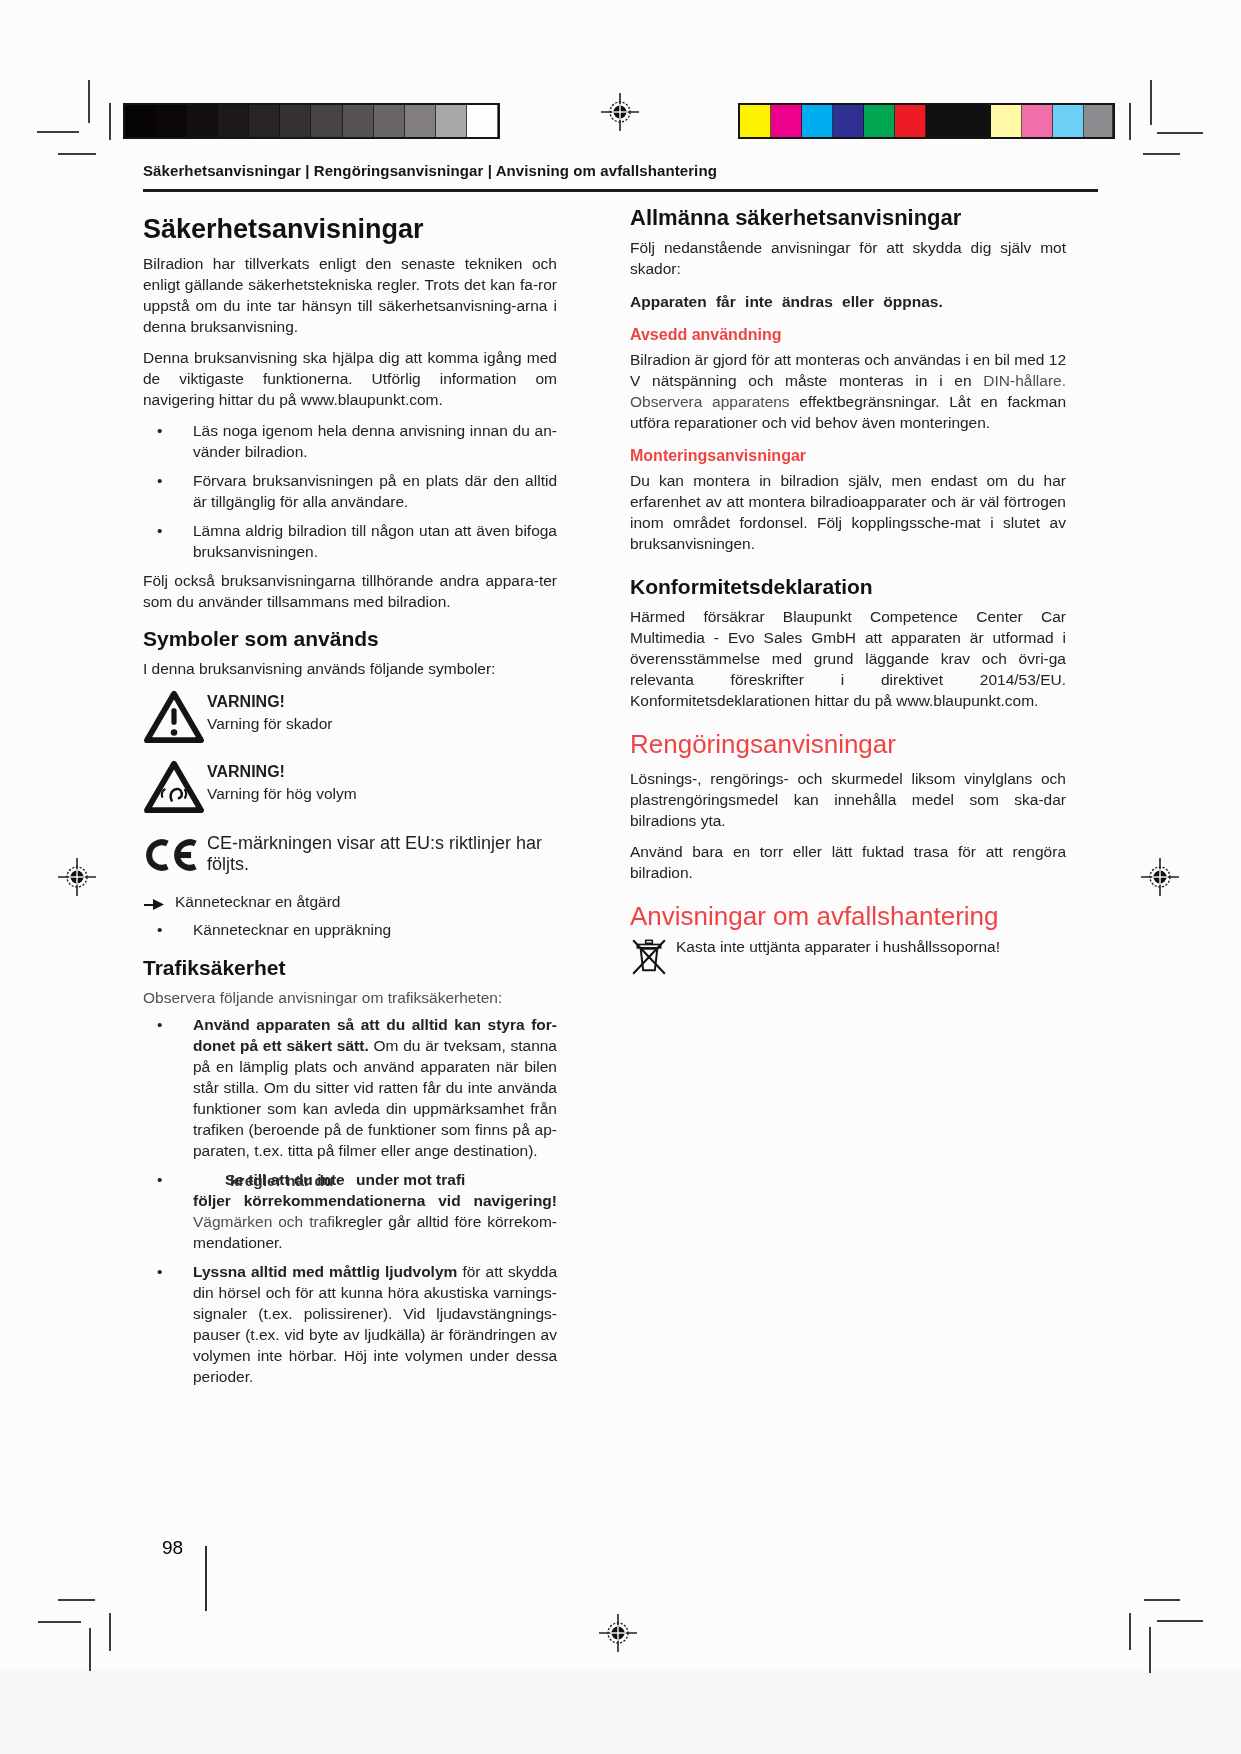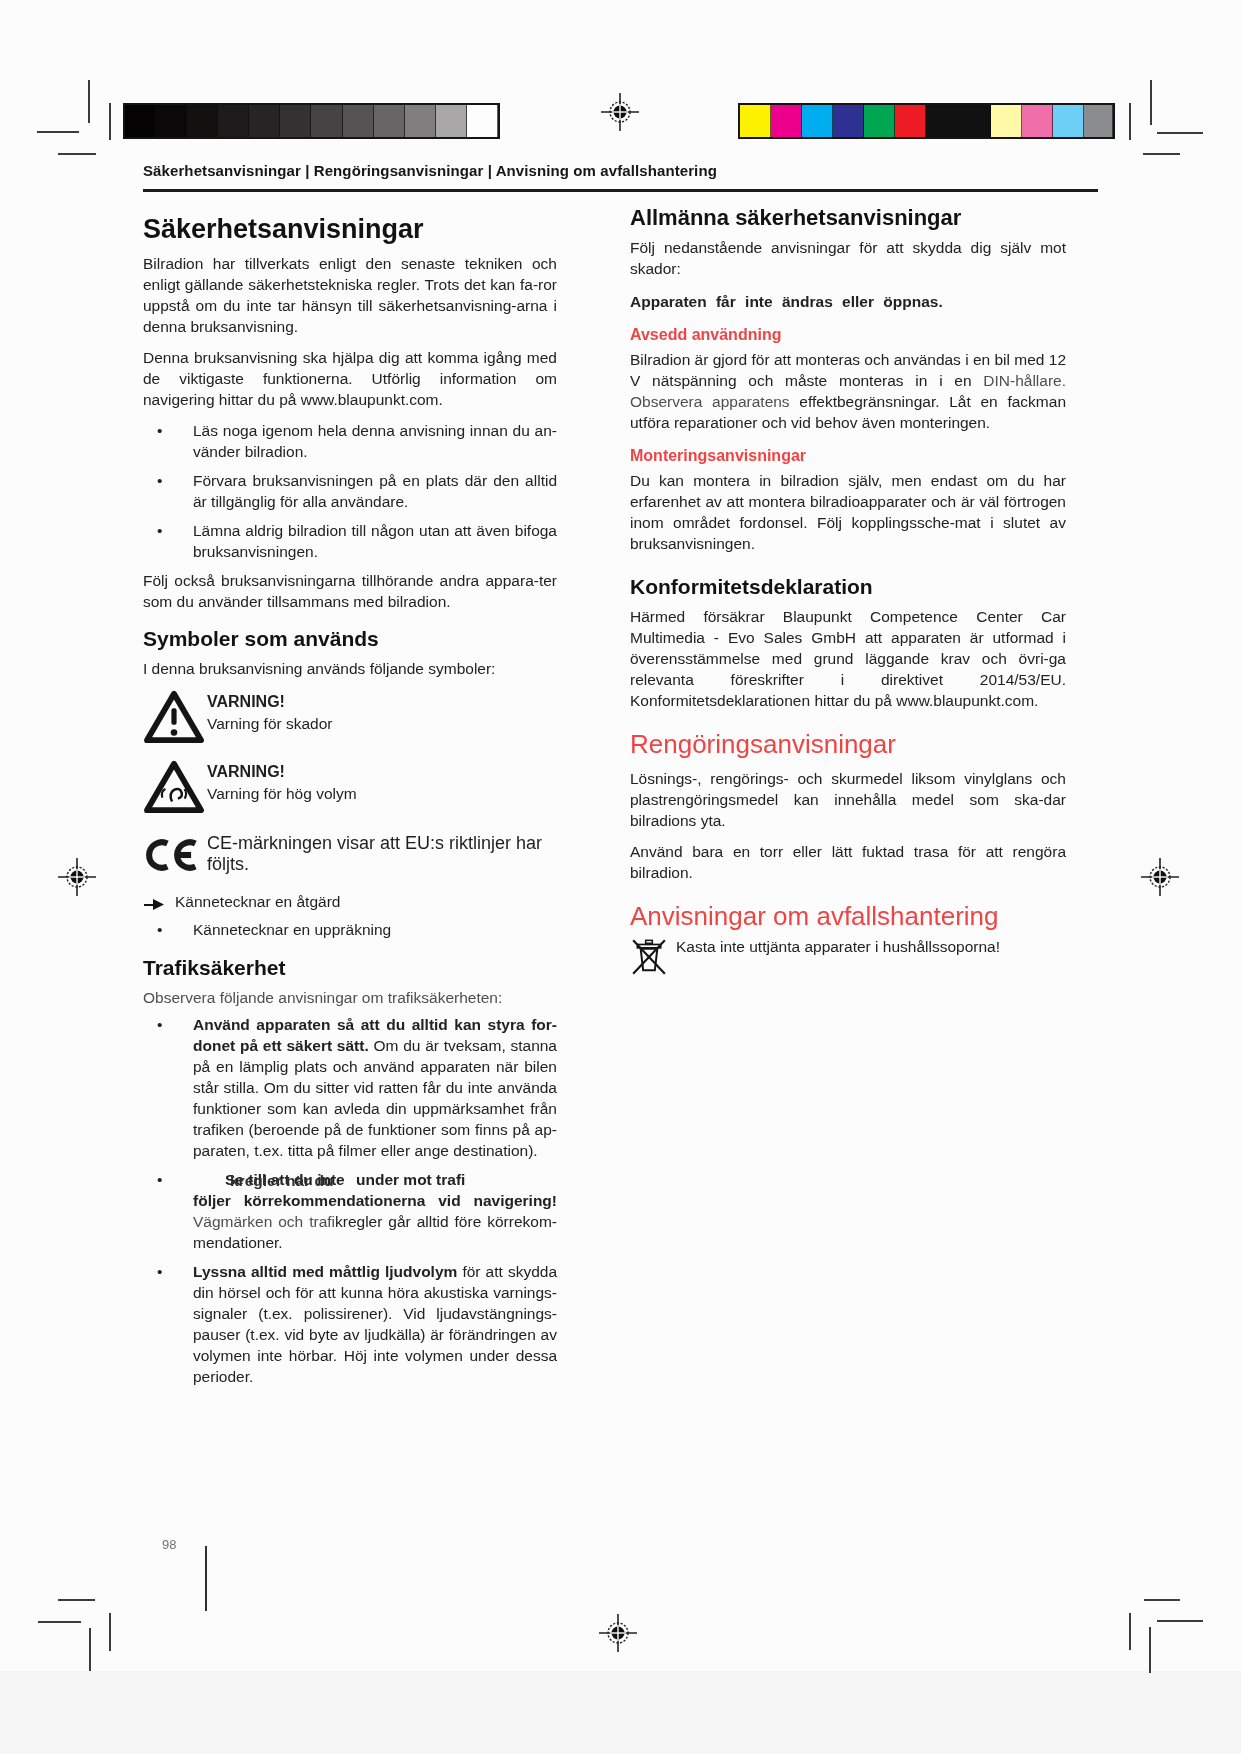--- a/index.html
+++ b/index.html
@@ -59,21 +59,21 @@
   .glitch .gr{position:absolute;left:131px;top:0;white-space:nowrap;}
   .jline{display:block;font-weight:bold;text-align:justify;text-align-last:justify;}
 
   
   .wasterow{display:flex;margin:2px 0 0;}
   .wasterow .ic{flex:0 0 46px;padding-top:1px;}
   .wasterow .tx{flex:1;font-size:15.5px;line-height:22px;text-align:justify;}
   .weee-bar{width:34px;height:7px;background:#111;margin-top:7px;}
 
   
-  .pagenum{position:absolute;left:162px;top:1537px;font-size:13px;color:#737373;}
+  .pagenum{position:absolute;left:162px;top:1537px;font-size:19px;color:#000000;}
   .pagenum-rule{position:absolute;left:205px;top:1546px;width:2px;height:65px;background:#2e2e2e;}
 </style>
 </head>
 <body>
 
 <div class="page">
   <div class="band-bottom"></div>
 
   <div class="mk mk-v" style="left:88px;top:80px;height:43px;"></div>
   <div class="mk mk-h" style="left:37px;top:131px;width:42px;"></div>

